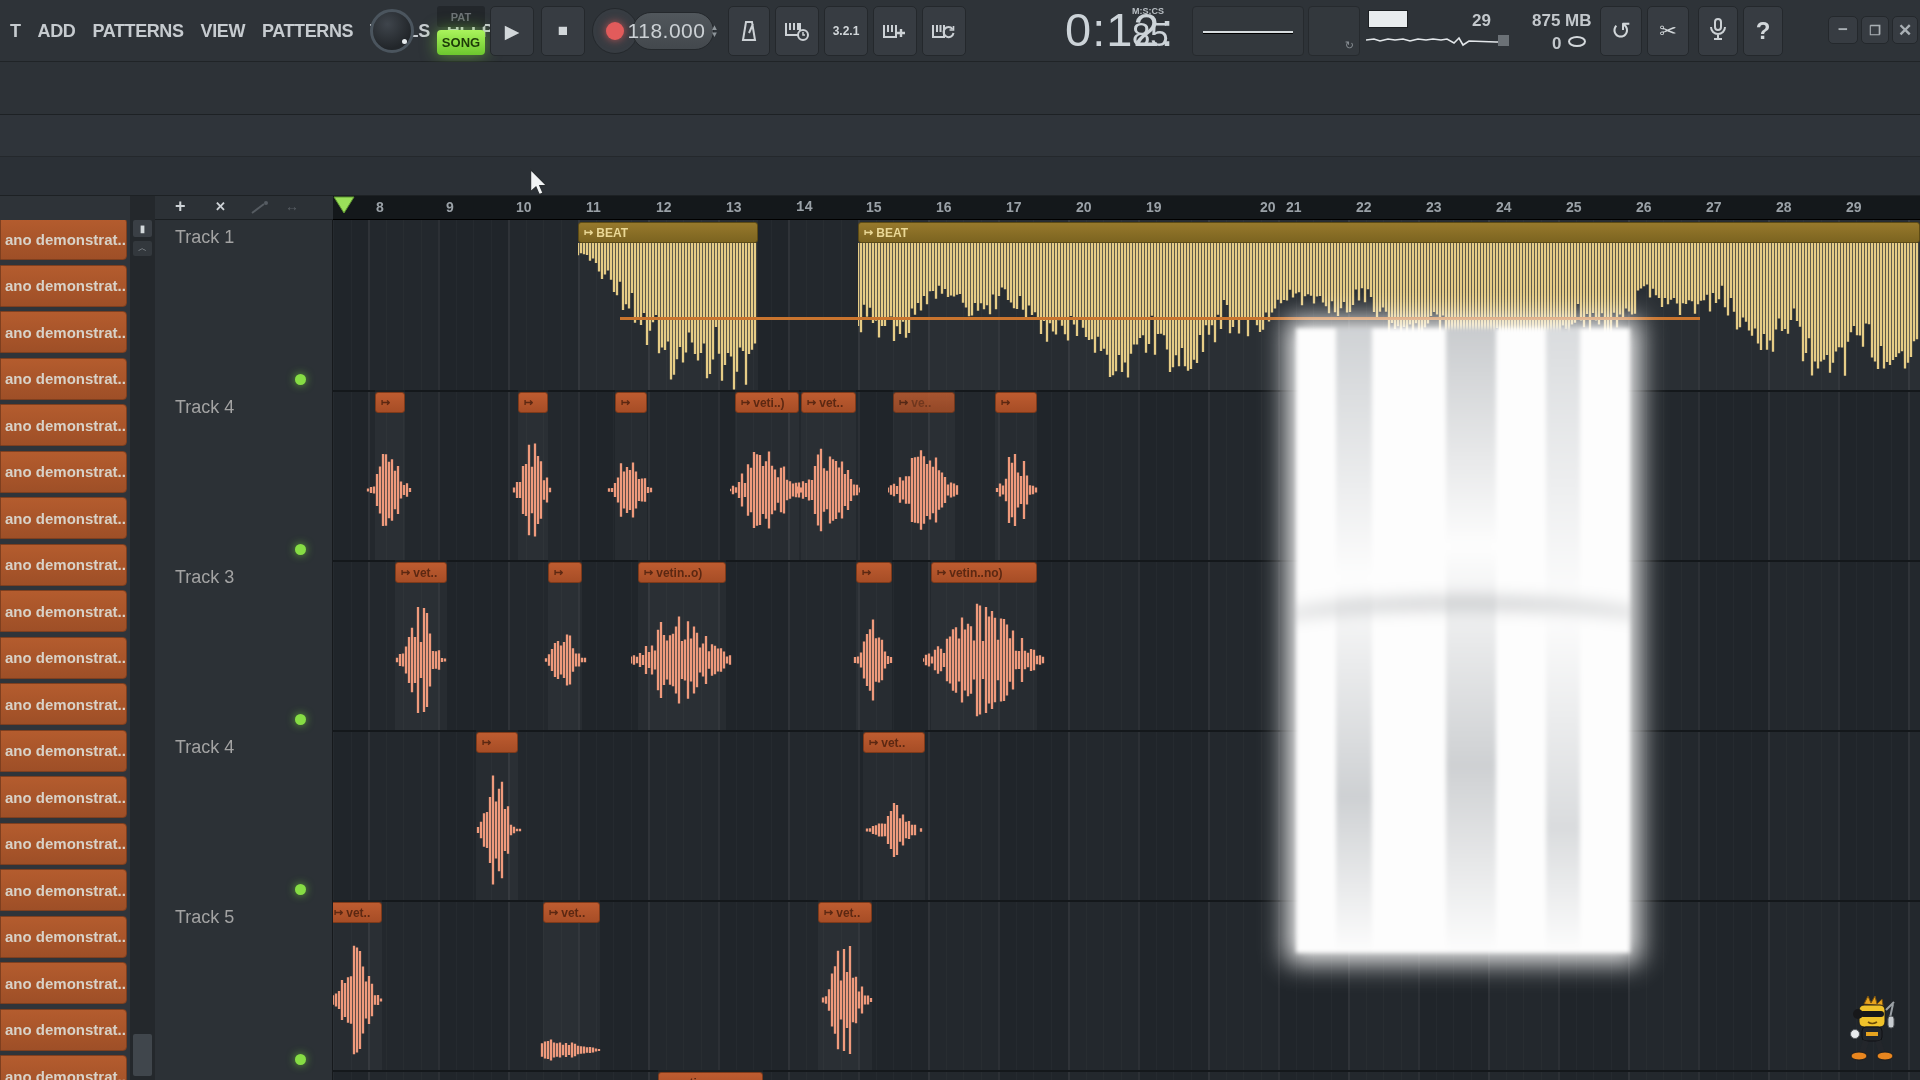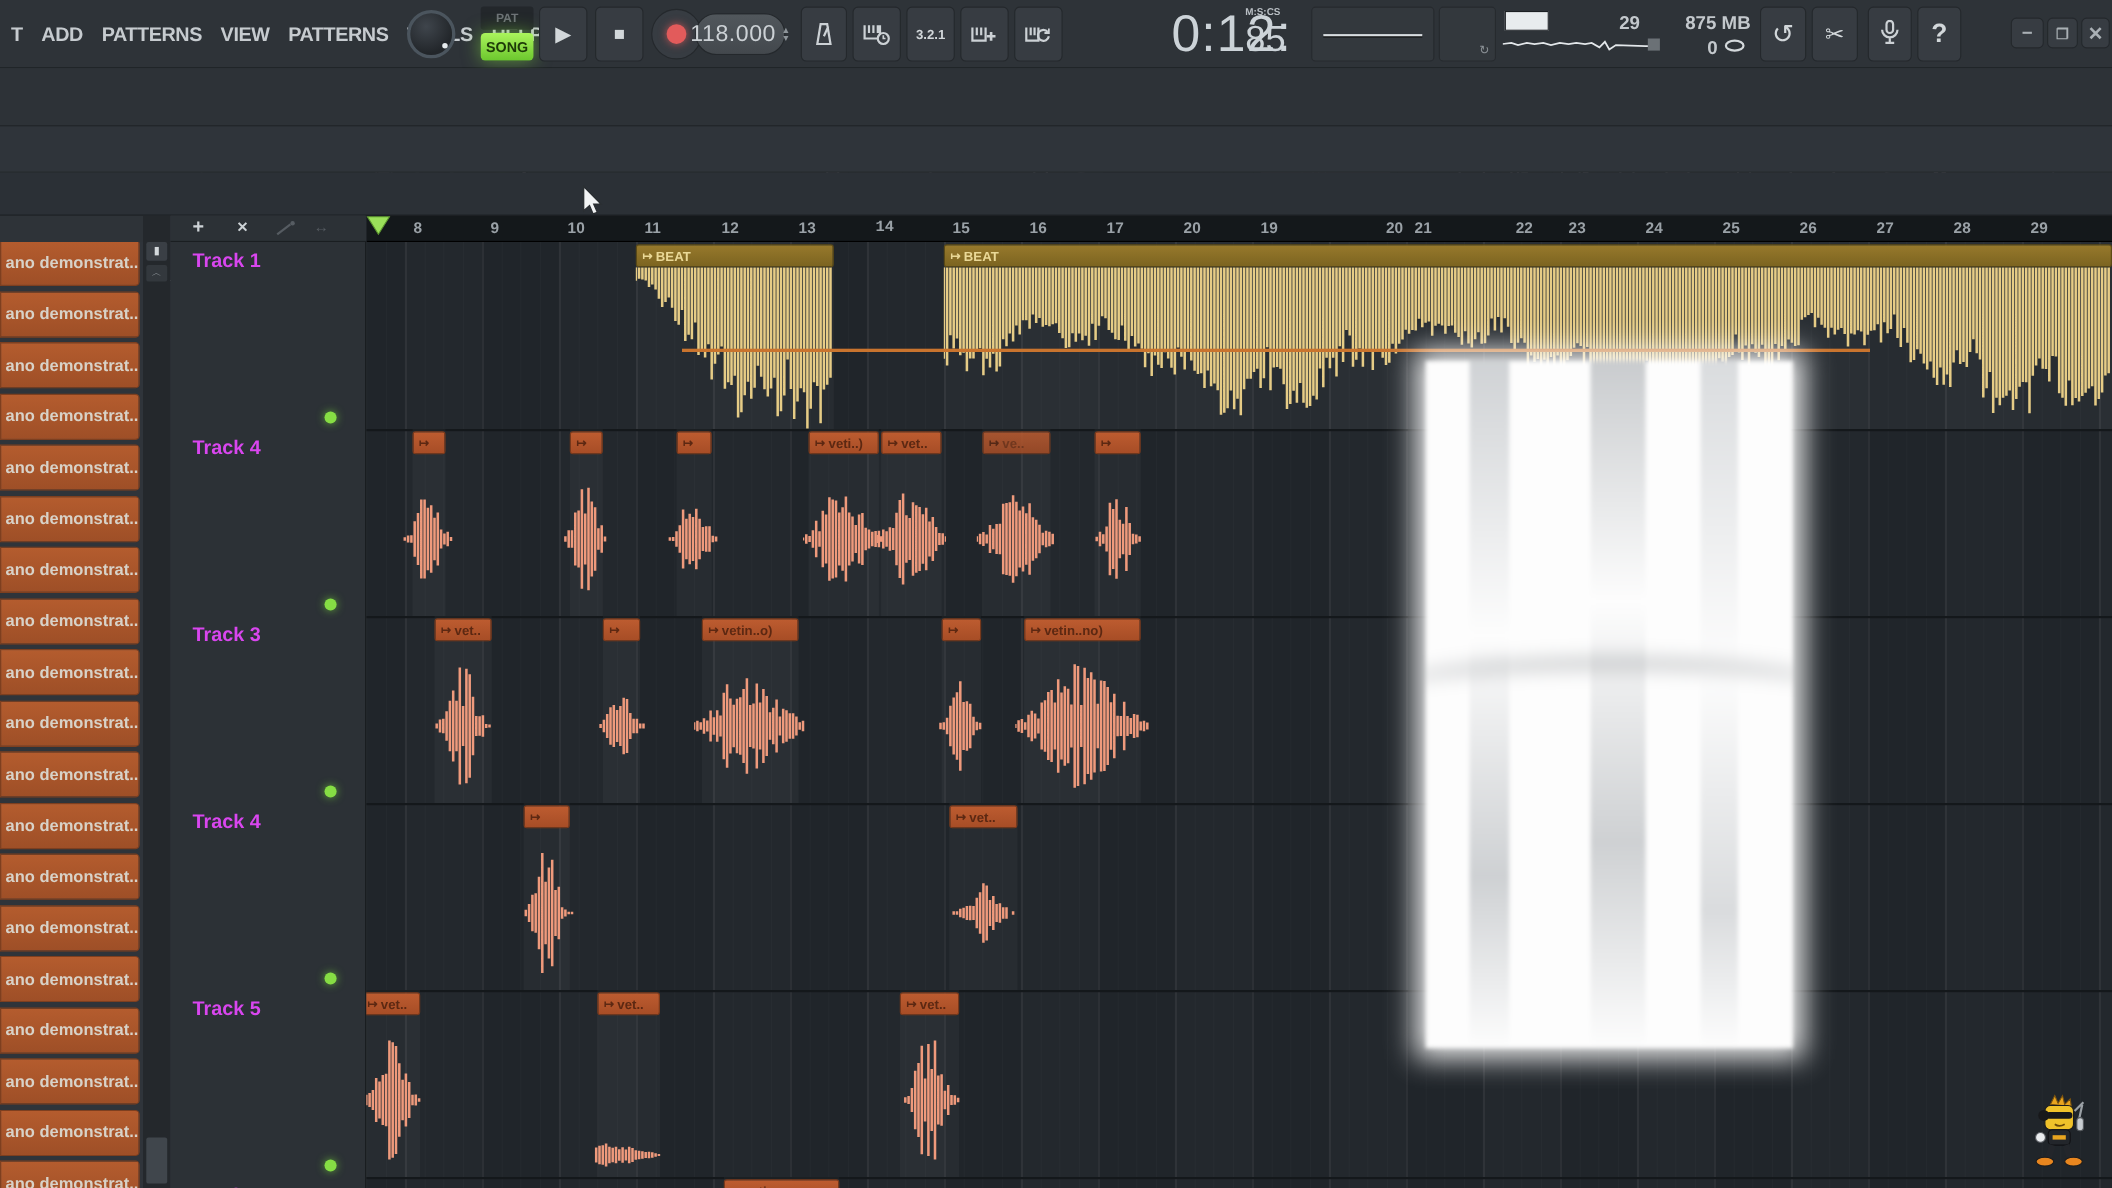--- a/index.html
+++ b/index.html
@@ -59,21 +59,21 @@
   #minimap { position:absolute; left:490px; top:162px; width:1140px; height:30px; background:#21262a; border:1px solid #171b1e; border-radius:3px; }
   #minimap-right { position:absolute; left:1632px; top:162px; width:288px; height:30px; background:#343a40; border-radius:3px; }
 
   
   #browser { position:absolute; left:0; top:220px; width:130px; height:860px; background:#2f343a; overflow:hidden; }
   .br-item { position:absolute; left:0; width:127px; height:42px; background:linear-gradient(#b express05a2c,#a0512a);
     background:linear-gradient(#b45c2e,#9e4f27); border-radius:0 4px 4px 0; border:1px solid #7e3f1f;
     color:#d8d2c8; font-size:15px; font-weight:bold; display:flex; align-items:center; padding-left:4px; }
   #scrollstrip { position:absolute; left:130px; top:196px; width:25px; height:884px; background:#24282c; }
   #headercol { position:absolute; left:155px; top:196px; width:178px; height:884px; background:#2c3136; border-right:1px solid #16191c; }
-  .track-name { position:absolute; left:20px; font-size:18px; color:#d946ef;font-weight:bold; }
+  .track-name { position:absolute; left:20px; font-size:18px; color:#a3a3a3; }
   .led { position:absolute; left:140px; width:11px; height:11px; border-radius:50%; background:#86dd44; box-shadow:0 0 8px rgba(120,220,60,.7); }
 
   
   #lanes { position:absolute; left:333px; top:220px; width:1587px; height:860px; background:#20252a; overflow:hidden; }
   .lane-sep { position:absolute; left:0; width:1587px; height:2px; background:#14181b; }
   .clip-head { position:absolute; height:21px; border-radius:3px; font-size:12px; font-weight:bold;
     display:flex; align-items:center; overflow:hidden; white-space:nowrap; z-index:4; }
   .clip-head .pfx { margin:0 3px 0 5px; font-size:11px; }
   .beat-head { background:linear-gradient(#97792c,#7c6420); color:#ead896; border:1px solid #5d4b15; }
   .audio-head { background:linear-gradient(#bd5c30,#a74d26); color:#5c2812; border:1px solid #7e3a1a; }
@@ -461,21 +461,21 @@
       <div class="ruler-num" style="left: 323px;">12</div>
       <div class="ruler-num" style="left: 393px;">13</div>
       <div class="ruler-num" style="left: 463px; font-family: Liberation Mono, monospace;">14</div>
       <div class="ruler-num" style="left: 533px;">15</div>
       <div class="ruler-num" style="left: 603px;">16</div>
       <div class="ruler-num" style="left: 673px;">17</div>
       <div class="ruler-num" style="left: 743px;">20</div>
       <div class="ruler-num" style="left: 813px;">19</div>
       <div class="ruler-num" style="left: 883px; margin-left: 44px;">20</div>
       <div class="ruler-num" style="left: 953px;">21</div>
-      <div class="ruler-num" style="left: 1023px; margin-left: 22px;">22</div>
+      <div class="ruler-num" style="left: 1023px;">22</div>
       <div class="ruler-num" style="left: 1093px;">23</div>
       <div class="ruler-num" style="left: 1163px;">24</div>
       <div class="ruler-num" style="left: 1233px;">25</div>
       <div class="ruler-num" style="left: 1303px;">26</div>
       <div class="ruler-num" style="left: 1373px;">27</div>
       <div class="ruler-num" style="left: 1443px;">28</div>
       <div class="ruler-num" style="left: 1513px;">29</div>
     </div>
   <svg id="marker" width="24" height="18" viewBox="0 0 24 18">
       <path d="M1 1h20L11 17Z" fill="#9be05a" stroke="#5d9630"></path>

